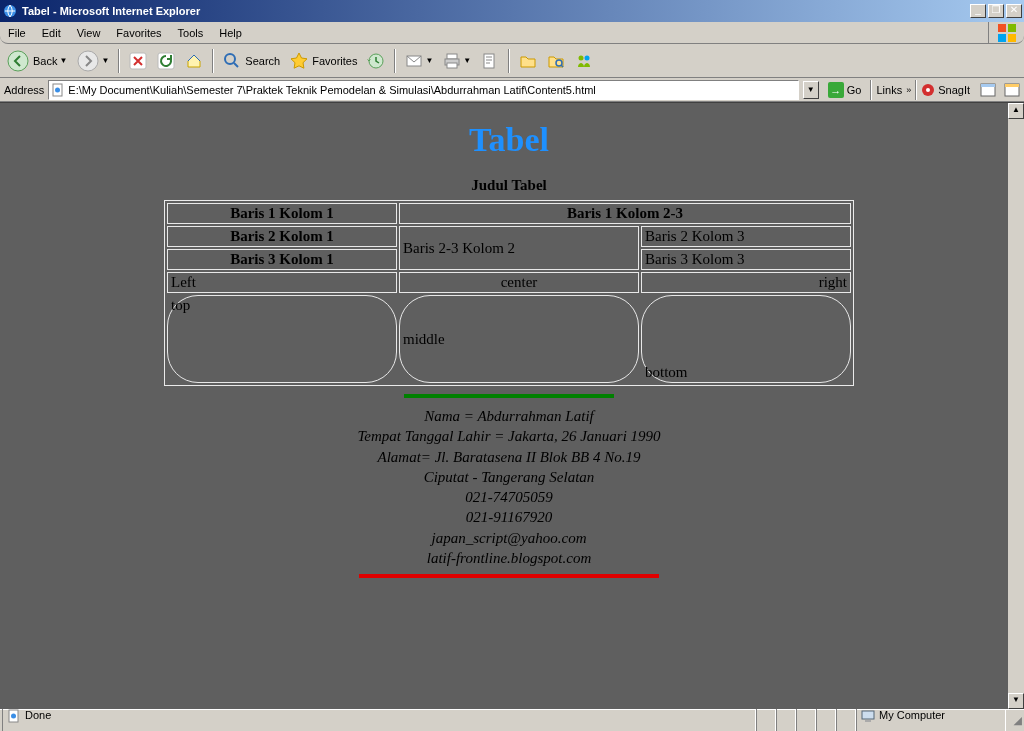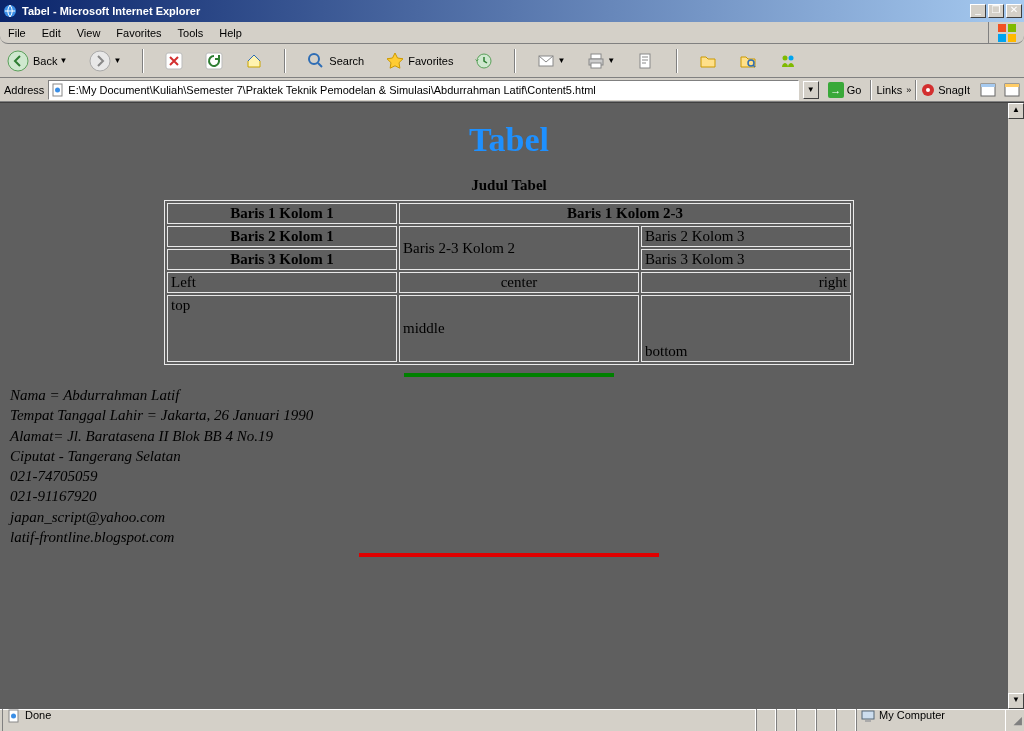--- a/index.html
+++ b/index.html
@@ -58,21 +58,21 @@
 }
 .menubar .logo svg { width:20px; height:20px; }
 
 
 .toolbar {
   background:#d4d0c8;
   height:34px;
   display:flex;
   align-items:center;
   padding:0 4px;
-  gap:16px;
+  gap:4px;
   border-bottom:1px solid #808080;
 }
 .tb-btn {
   height:24px;
   min-width:24px;
   display:inline-flex;
   align-items:center;
   justify-content:center;
   padding:0 2px;
   border:1px solid transparent;
@@ -174,24 +174,25 @@
   width:690px;
   background:#5f5f5f;
   border:1px solid #eaeaea;
 }
 table.demo td {
   border:1px solid #e8e8e8;
   font-size:15px;
   padding:1px 3px;
 }
 table.demo td.cb { text-align:center; font-weight:bold;font-family:Liberation Serif, serif; }
-table.demo td.tall { height:67px; }
+table.demo td.tall { height:88px;border-radius:31px; }
 .hr-green { width:210px; height:4px; background:#008000; margin:8px auto 8px auto; }
 .hr-red { width:300px; height:4px; background:#e00000; margin:6px auto 0 auto; }
 .info {
+  text-align:center;
   font-style:italic;
   font-size:15px;
   line-height:1.35;
 }
 
 
 .statusbar {
   height:22px;
   background:#d4d0c8;
   border-top:1px solid #fff;

